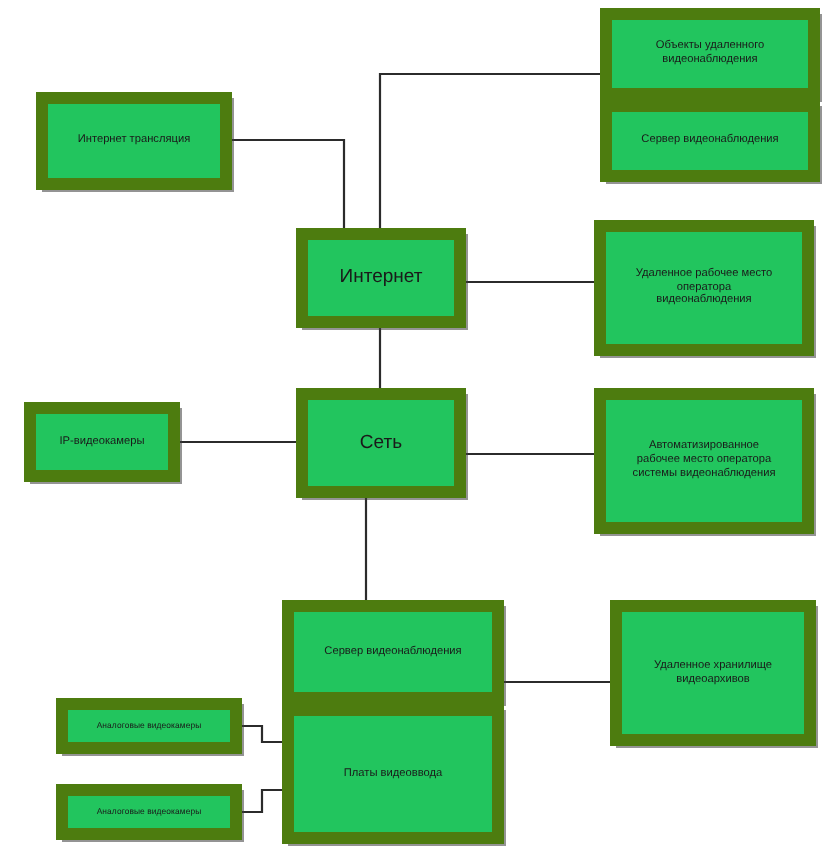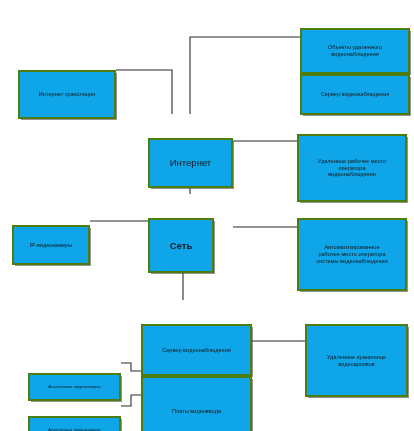--- a/index.html
+++ b/index.html
@@ -23,29 +23,28 @@
     position: absolute;
     left: 0;
     top: 0;
     width: 414px;
     height: 431px;
     pointer-events: none;
   }
   .node {
     position: absolute;
     box-sizing: border-box;
-    background: #0ea5e9;
-    border: 2px solid #4d7c0f;
+    background: #22c55e;
+    border: 6px solid #4d7c0f;
     display: flex;
     align-items: center;
     justify-content: center;
     text-align: center;
     color: #1a1a1a;
     z-index: 2;
-    margin-top: 24px;
   }
   .node .label {
     display: block;
     width: 100%;
     padding: 0 4px;
     line-height: 1.25;
     white-space: pre-line;
   }
   .t-tiny  .label { font-size: 4.2px; letter-spacing: 0.05px; }
   .t-small .label { font-size: 5.6px; }
@@ -87,21 +86,21 @@
         <span class="label">Интернет</span>
       </div>
       <div class="node shadowed t-small" style="left: 297px; top: 110px; width: 110px; height: 68px;">
         <span class="label">Удаленное рабочее место
 оператора
 видеонаблюдения</span>
       </div>
       <div class="node shadowed t-small" style="left: 12px; top: 201px; width: 78px; height: 40px;">
         <span class="label">IP-видеокамеры</span>
       </div>
-      <div class="node shadowed t-big" style="left: 148px; top: 194px; width: 66px; height: 55px; font-weight: bold;">
+      <div class="node shadowed t-big" style="left: 148px; top: 194px; width: 85px; height: 55px;">
         <span class="label">Сеть</span>
       </div>
       <div class="node shadowed t-small" style="left: 297px; top: 194px; width: 110px; height: 73px;">
         <span class="label">Автоматизированное
 рабочее место оператора
 системы видеонаблюдения</span>
       </div>
       <div class="node shadowed t-small" style="left: 141px; top: 300px; width: 111px; height: 52px;">
         <span class="label">Сервер видеонаблюдения</span>
       </div>

